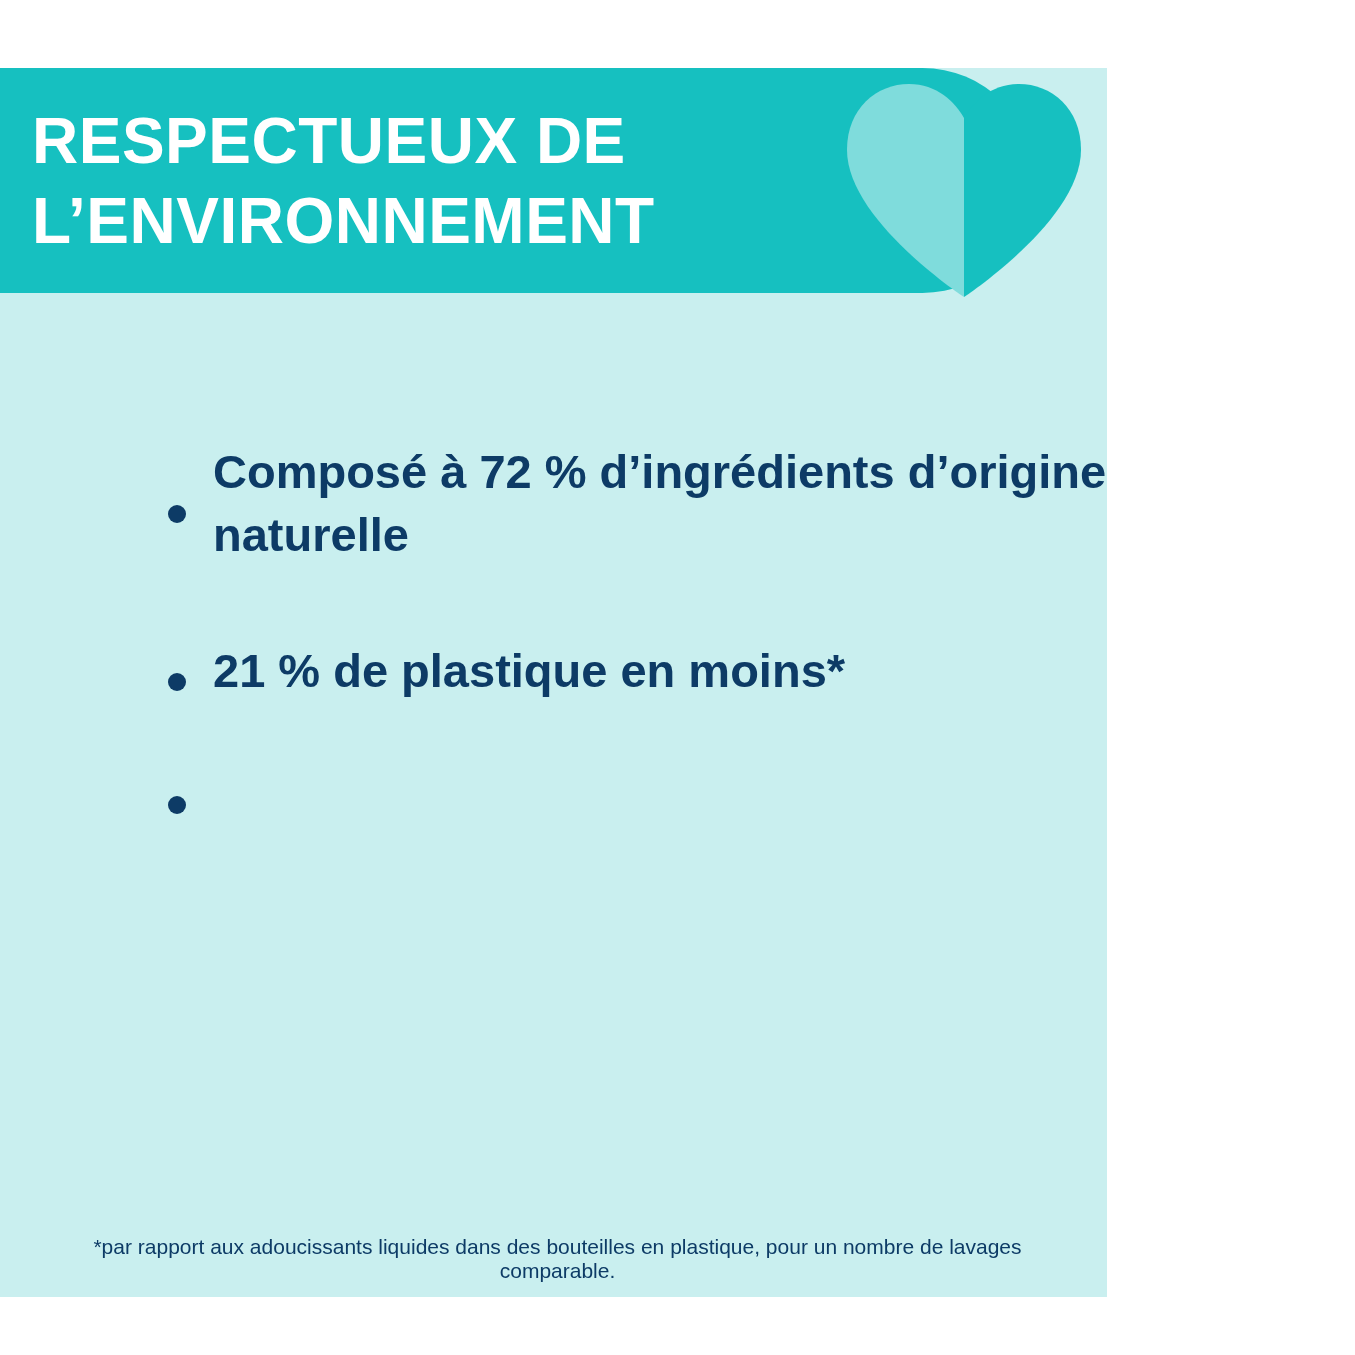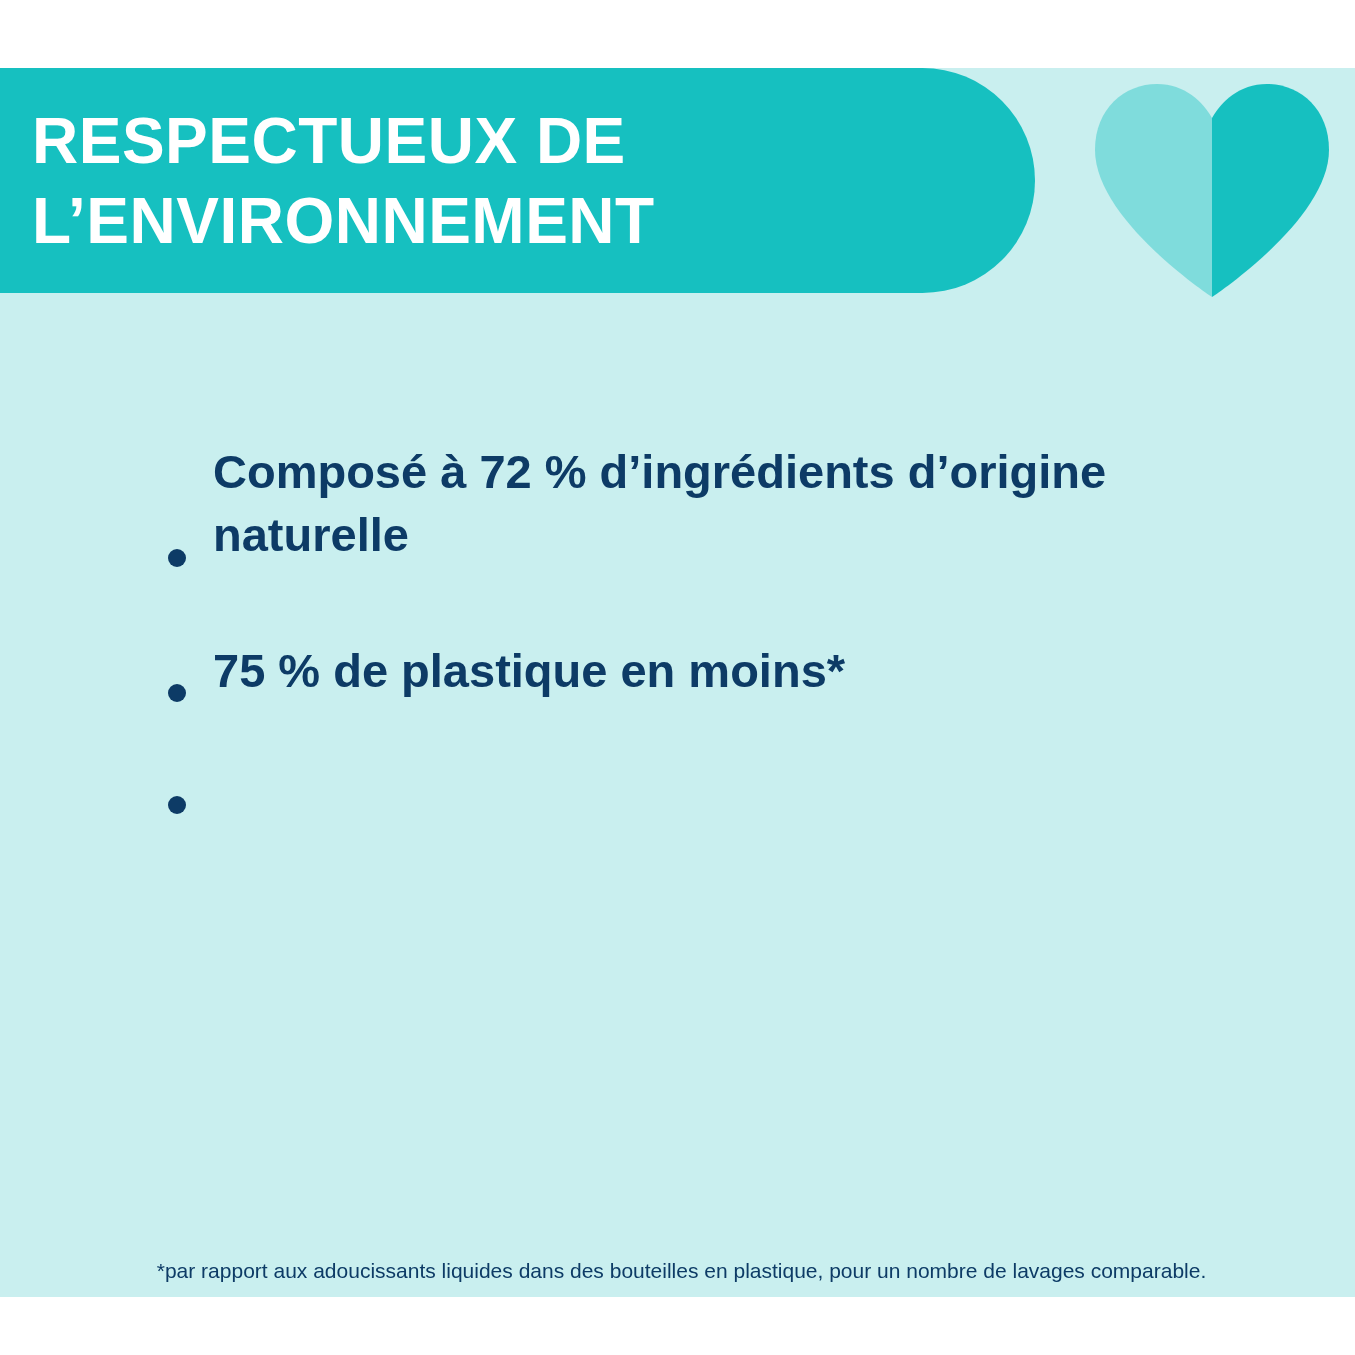--- a/index.html
+++ b/index.html
@@ -6,21 +6,21 @@
 
   html, body {
     width: 1355px;
     height: 1355px;
     background: #ffffff;
     font-family: "Liberation Sans", sans-serif;
   }
 
   .poster {
     position: relative;
-    width: 1355px;
+    width: 1107px;
     height: 1355px;
     background: #c9efef;
     overflow: hidden;
   }
 
   
   .top-white {
     position: absolute;
     top: 0; left: 0;
     width: 1355px;
@@ -72,21 +72,21 @@
   
   .bullets {
     position: absolute;
     top: 440px;
     left: 168px;
     width: 1120px;
   }
 
   .bullet-row {
     display: flex;
-    align-items: flex-end;
+    align-items: center;
     margin-bottom: 72px;
   }
   .bullet-row:last-child { margin-bottom: 0; }
 
   .bullet-dot {
     flex: 0 0 auto;
     width: 18px;
     height: 18px;
     border-radius: 50%;
     background: #0d3b66;
@@ -136,21 +136,21 @@
 
   <div class="bullets">
 
     <div class="bullet-row">
       <span class="bullet-dot"></span>
       <span class="bullet-text">Composé à 72 % d’ingrédients d’origine naturelle</span>
     </div>
 
     <div class="bullet-row">
       <span class="bullet-dot"></span>
-      <span class="bullet-text">75 % de plastique en moins*</span>
+      <span class="bullet-text">21 % de plastique en moins*</span>
     </div>
 
     <div class="bullet-row">
       <span class="bullet-dot"></span>
     </div>
 
 
   </div>
 
   <div class="footnote">*par rapport aux adoucissants liquides dans des bouteilles en plastique, pour un nombre de lavages comparable.</div>

